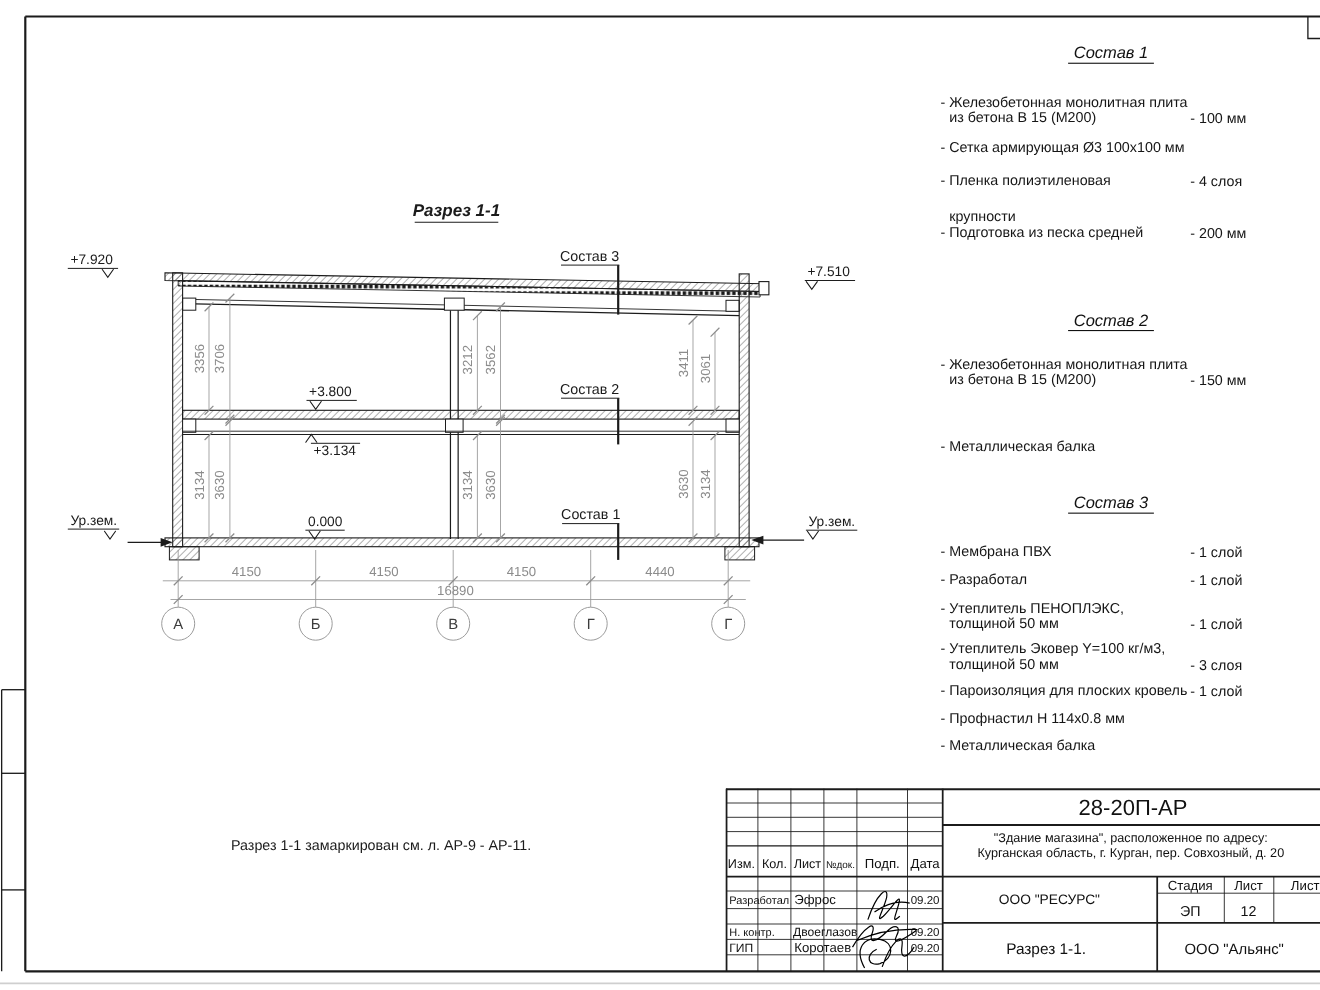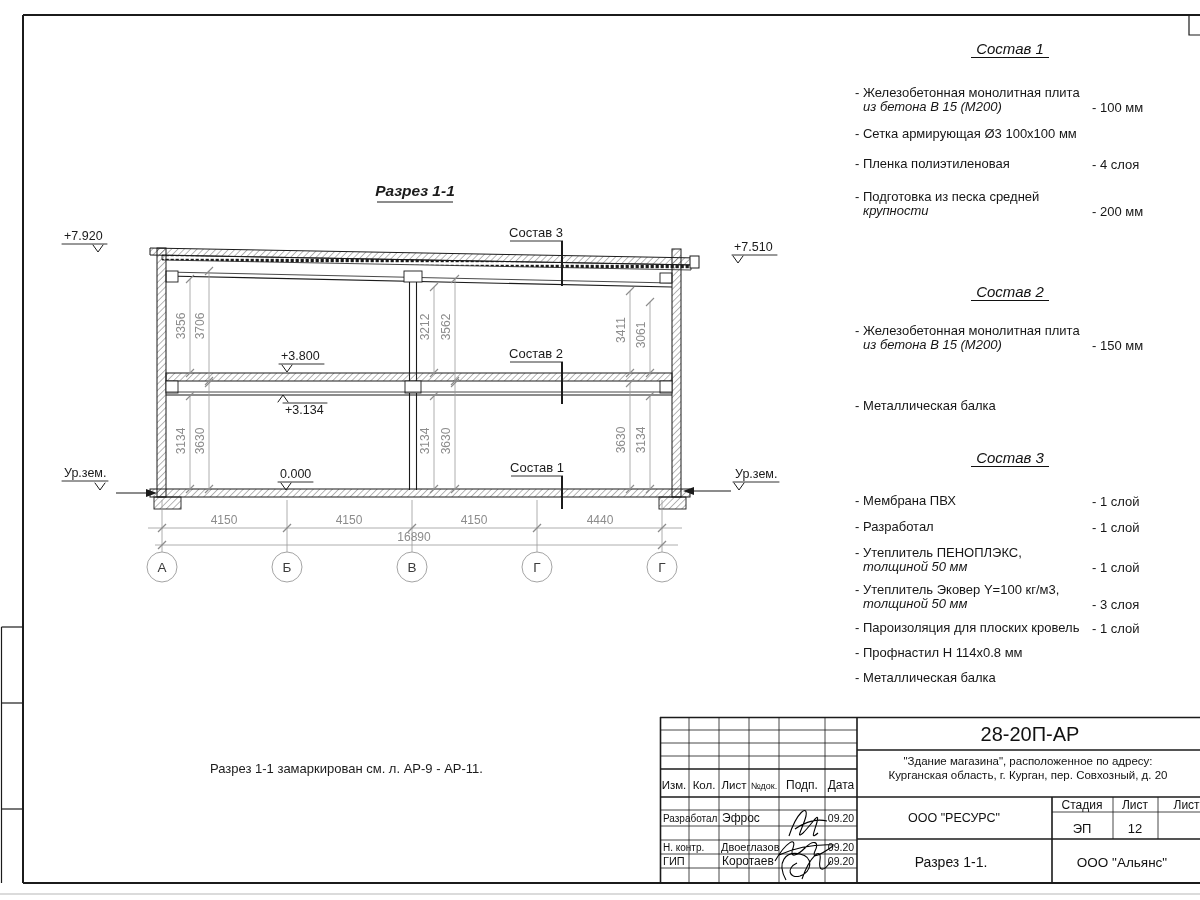--- a/index.html
+++ b/index.html
@@ -12,22 +12,22 @@
   .lbl{fill:#1b1b1b;font-size:13px;}
   .axl{fill:#3c3c3c;font-size:13.5px;}
   .tbt{fill:#111;}
   
   .panel{position:absolute;left:0;top:0;width:1200px;height:900px;pointer-events:none;}
   .ch{position:absolute;left:840px;width:340px;text-align:center;font-style:italic;
       font-size:15px;color:#111;}
   .ch span{border-bottom:1.3px solid #111;padding:0 5px;}
   .ci{position:absolute;left:840px;width:360px;padding-left:15px;box-sizing:border-box;}
   .ci .l{font-size:13px;line-height:14px;color:#161616;white-space:nowrap;}
-  .ci .l2{margin-left:8px;font-style:italic;}
-  .ci .v{position:absolute;left:252px;top:0;font-size:13px;color:#161616;white-space:nowrap;}
+  .ci .l2{margin-left:8px;}
+  .ci .v{position:absolute;left:242px;top:0;font-size:13px;color:#161616;white-space:nowrap;}
   .ci .v.dn{top:14px;}
 </style>
 </head>
 <body>
 
 <div id="page">
 
 <svg width="1200" height="900" viewBox="0 0 1200 900">
   <defs>
     <pattern id="h45" patternUnits="userSpaceOnUse" width="4.5" height="4.5" patternTransform="rotate(45)">
@@ -337,22 +337,22 @@
     <span class="v dn">- 100 мм</span>
   </div>
   <div class="ci" style="top:127px">
     <div class="l">- Сетка армирующая Ø3 100x100 мм</div>
   </div>
   <div class="ci" style="top:157px">
     <div class="l">- Пленка полиэтиленовая</div>
     <span class="v">-  4 слоя</span>
   </div>
   <div class="ci" style="top:190px">
+    <div class="l l2">крупности</div>
     <div class="l">- Подготовка из песка средней</div>
-    <div class="l l2">крупности</div>
     <span class="v dn">- 200 мм</span>
   </div>
 
   <div class="ch" style="top:283px"><span>Состав 2</span></div>
   <div class="ci" style="top:324px">
     <div class="l">- Железобетонная  монолитная плита</div>
     <div class="l l2">из бетона В 15 (М200)</div>
     <span class="v dn">- 150 мм</span>
   </div>
   <div class="ci" style="top:399px">

